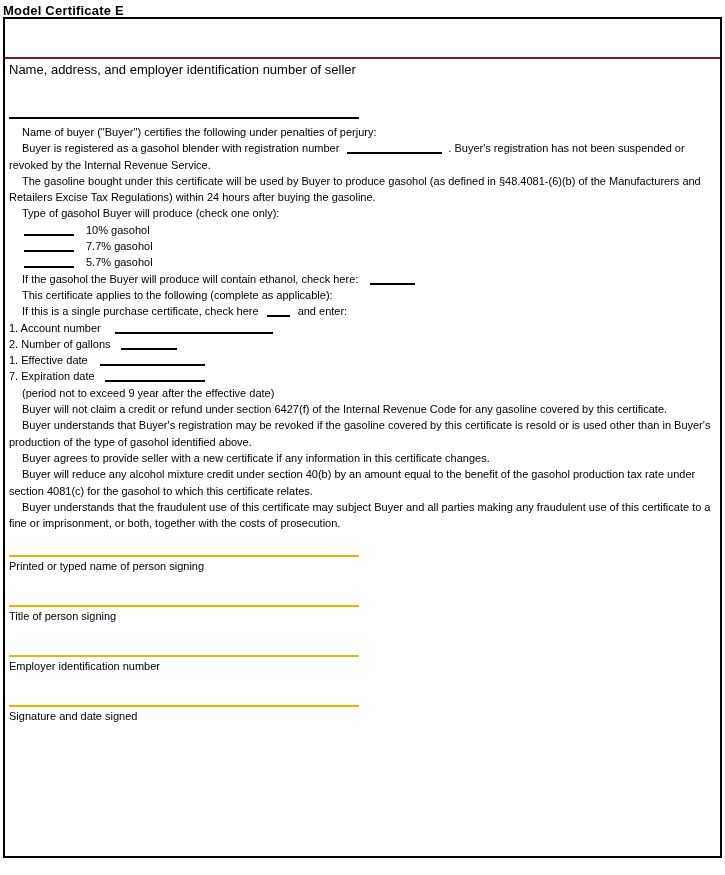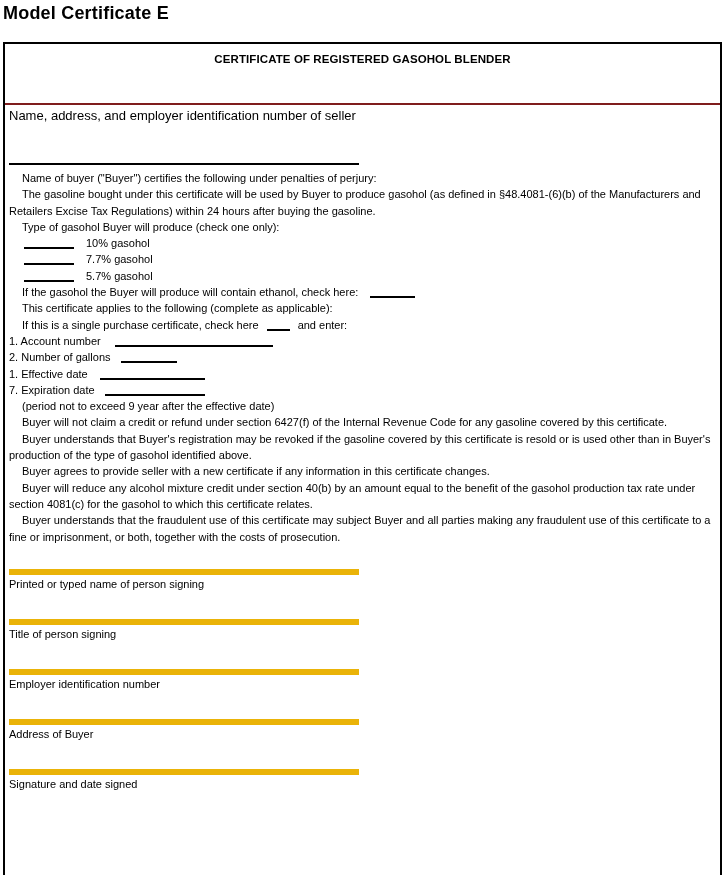--- a/index.html
+++ b/index.html
@@ -3,22 +3,22 @@
 <meta charset="utf-8">
 <style>
   html,body{margin:0;padding:0;background:#fff;}
   body{
     width:725px;height:875px;
     font-family:"Liberation Sans", sans-serif;
     color:#000;
     -webkit-font-smoothing:none;
   }
   .page-heading{
-    font-size:18px;font-weight:bold;
-    padding:3px 0 0 3px;height:42px;box-sizing:border-box;
+    font-size:13px;font-weight:bold;
+    padding:3px 0 0 3px;height:17px;box-sizing:border-box;
     letter-spacing:.2px;
   }
   .cert-box{
     margin:0 3px;border:2px solid #000;height:841px;box-sizing:border-box;
     padding:0 4px;overflow:hidden;
   }
   .cert-title{text-align:center;font-weight:bold;font-size:11.5px;margin-top:9px;letter-spacing:.1px;}
   .cert-subtitle{text-align:center;font-size:11px;margin-top:10px;}
   .seller-section{
     margin:38px -4px 4px;padding:3px 4px 0;
@@ -36,44 +36,44 @@
   .b-opt{width:50px;margin-right:12px;}
   .b-eth{width:45px;margin-left:12px;}
   .b-chk{width:23px;margin-left:8px;margin-right:8px;}
   .b-acct{width:158px;margin-left:14px;}
   .b-gal{width:56px;margin-left:10px;}
   .b-eff{width:105px;margin-left:12px;}
   .b-exp{width:100px;margin-left:10px;}
   .b-ord{width:158px;margin-left:14px;}
   .opt-row{padding-left:15px;}
   .sig-block{
-    width:350px;border-top:6px solid #eab308;height:50px;box-sizing:border-box;
+    width:350px;border-top:2px solid #eab308;height:50px;box-sizing:border-box;
     padding-top:3px;font-size:11px;
   }
   .sig-first{margin-top:24px;}
 </style>
 </head>
 <body>
 
 <div class="page-heading">Model Certificate E</div>
 
 <div class="cert-box">
 
-  <div class="cert-title">CERTIFICATE OF REGISTERED GASOHOL BLENDER</div>
 
   <div class="seller-section">
     <span>Name, address, and employer identification number of seller</span>
   </div>
 
   <div class="buyer-name-rule"></div>
 
   <div class="bodytext">
 
     <p class="ind">Name of buyer ("Buyer") certifies the following under penalties of perjury:</p>
 
+    <p class="ind"><span>Buyer is registered as a gasohol blender with registration number</span><span class="blank b-reg"></span><span>. Buyer's registration has not been suspended or revoked by the Internal Revenue Service.</span></p>
 
     <p class="ind">The gasoline bought under this certificate will be used by Buyer to produce gasohol (as defined in §48.4081-(6)(b) of the Manufacturers and Retailers Excise Tax Regulations) within 24 hours after buying the gasoline.</p>
 
     <p class="ind">Type of gasohol Buyer will produce (check one only):</p>
 
     <p class="opt-row"><span class="blank b-opt"></span><span>10% gasohol</span></p>
     <p class="opt-row"><span class="blank b-opt"></span><span>7.7% gasohol</span></p>
     <p class="opt-row"><span class="blank b-opt"></span><span>5.7% gasohol</span></p>
 
     <p class="ind"><span>If the gasohol the Buyer will produce will contain ethanol, check here:</span><span class="blank b-eth"></span></p>
@@ -105,19 +105,16 @@
   <div class="sig-block sig-first">
     <span>Printed or typed name of person signing</span>
   </div>
   <div class="sig-block">
     <span>Title of person signing</span>
   </div>
   <div class="sig-block">
     <span>Employer identification number</span>
   </div>
   <div class="sig-block">
-    <span>Address of Buyer</span>
-  </div>
-  <div class="sig-block">
     <span>Signature and date signed</span>
   </div>
 
 </div>
 
 </body></html>

